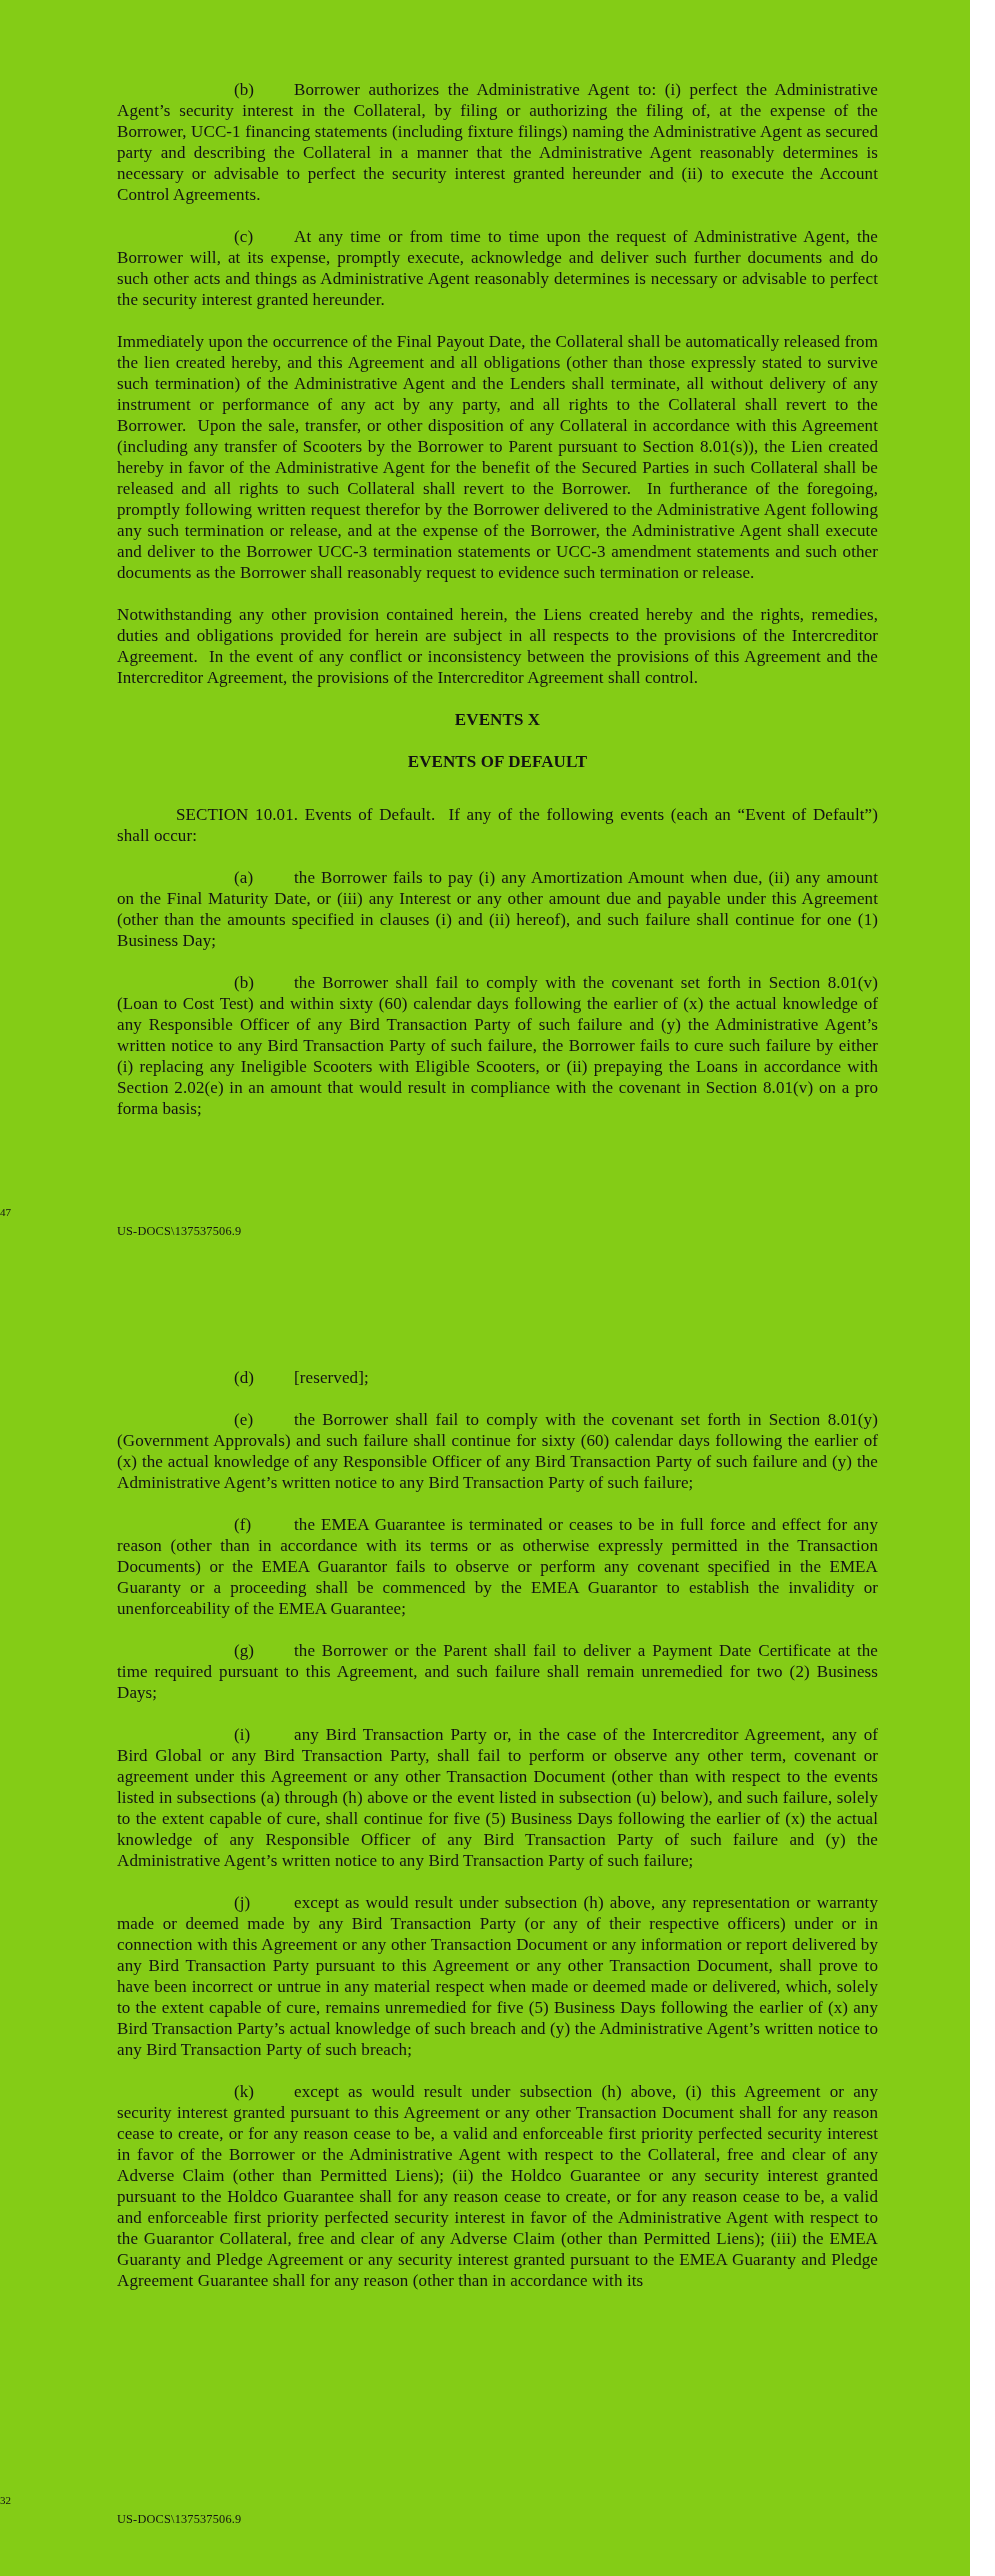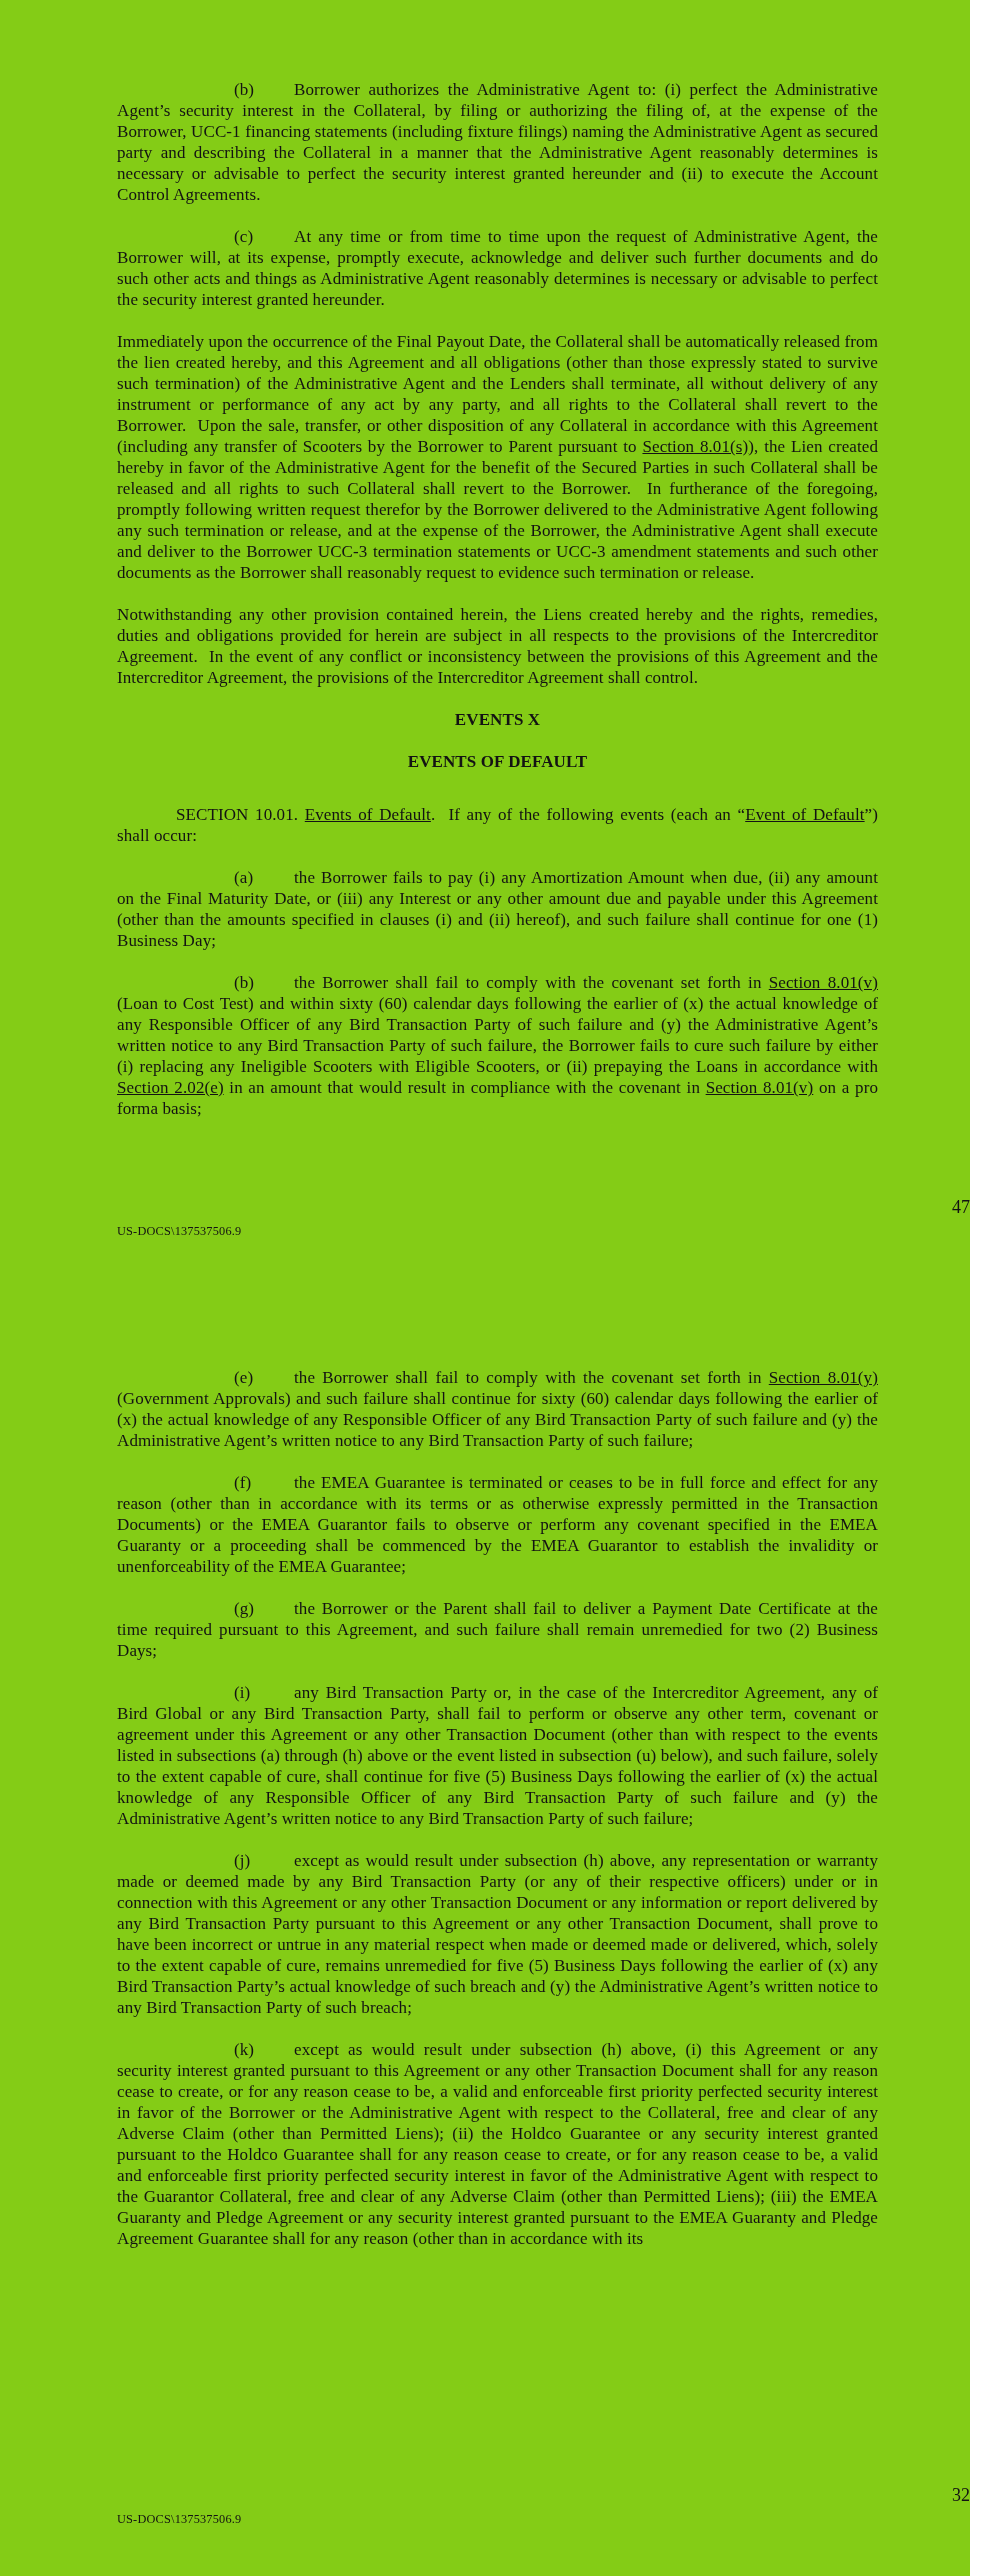--- a/index.html
+++ b/index.html
@@ -36,28 +36,28 @@
   .para.heading {
     text-align: center;
     text-indent: 0;
     font-weight: bold;
   }
   .letter {
     display: inline-block;
     width: 60px;
     text-indent: 0;
   }
-  .u { text-decoration: underline; }
+  .u { }
   .page-number {
     position: absolute;
     bottom: 70px;
     left: 0;
     width: 100%;
-    text-align: right;
-    font-size: 18px;
+    text-align: left;
+    font-size: 11px;
   }
   .doc-id {
     position: absolute;
     bottom: 49px;
     left: 117px;
     font-size: 12.3px;
     letter-spacing: 0.2px;
     margin-top: 17px;
   }
 </style>
@@ -77,20 +77,21 @@
         <p class="para section"><span>SECTION 10.01. </span><span class="u">Events of Default</span><span>.&nbsp; If any of the following events (each an “</span><span class="u">Event of Default</span><span>”) shall occur:</span></p>
         <p class="para sub"><span class="letter">(a)</span><span>the Borrower fails to pay (i) any Amortization Amount when due, (ii) any amount on the Final Maturity Date, or (iii) any Interest or any other amount due and payable under this Agreement (other than the amounts specified in clauses (i) and (ii) hereof), and such failure shall continue for one (1) Business Day;</span></p>
         <p class="para sub"><span class="letter">(b)</span><span>the Borrower shall fail to comply with the covenant set forth in </span><span class="u">Section 8.01(v)</span><span> (Loan to Cost Test) and within sixty (60) calendar days following the earlier of (x) the actual knowledge of any Responsible Officer of any Bird Transaction Party of such failure and (y) the Administrative Agent’s written notice to any Bird Transaction Party of such failure, the Borrower fails to cure such failure by either (i) replacing any Ineligible Scooters with Eligible Scooters, or (ii) prepaying the Loans in accordance with </span><span class="u">Section 2.02(e)</span><span> in an amount that would result in compliance with the covenant in </span><span class="u">Section 8.01(v)</span><span> on a pro forma basis;</span></p>
       </div>
     <div class="page-number">47</div>
     <div class="doc-id">US-DOCS\137537506.9</div>
   </div>
 
   <div class="page">
     <div class="page-body">
+        <p class="para sub"><span class="letter">(d)</span><span>[reserved];</span></p>
         <p class="para sub"><span class="letter">(e)</span><span>the Borrower shall fail to comply with the covenant set forth in </span><span class="u">Section 8.01(y)</span><span> (Government Approvals) and such failure shall continue for sixty (60) calendar days following the earlier of (x) the actual knowledge of any Responsible Officer of any Bird Transaction Party of such failure and (y) the Administrative Agent’s written notice to any Bird Transaction Party of such failure;</span></p>
         <p class="para sub"><span class="letter">(f)</span><span>the EMEA Guarantee is terminated or ceases to be in full force and effect for any reason (other than in accordance with its terms or as otherwise expressly permitted in the Transaction Documents) or the EMEA Guarantor fails to observe or perform any covenant specified in the EMEA Guaranty or a proceeding shall be commenced by the EMEA Guarantor to establish the invalidity or unenforceability of the EMEA Guarantee;</span></p>
         <p class="para sub"><span class="letter">(g)</span><span>the Borrower or the Parent shall fail to deliver a Payment Date Certificate at the time required pursuant to this Agreement, and such failure shall remain unremedied for two (2) Business Days;</span></p>
         <p class="para sub"><span class="letter">(i)</span><span>any Bird Transaction Party or, in the case of the Intercreditor Agreement, any of Bird Global or any Bird Transaction Party, shall fail to perform or observe any other term, covenant or agreement under this Agreement or any other Transaction Document (other than with respect to the events listed in subsections (a) through (h) above or the event listed in subsection (u) below), and such failure, solely to the extent capable of cure, shall continue for five (5) Business Days following the earlier of (x) the actual knowledge of any Responsible Officer of any Bird Transaction Party of such failure and (y) the Administrative Agent’s written notice to any Bird Transaction Party of such failure;</span></p>
         <p class="para sub"><span class="letter">(j)</span><span>except as would result under subsection (h) above, any representation or warranty made or deemed made by any Bird Transaction Party (or any of their respective officers) under or in connection with this Agreement or any other Transaction Document or any information or report delivered by any Bird Transaction Party pursuant to this Agreement or any other Transaction Document, shall prove to have been incorrect or untrue in any material respect when made or deemed made or delivered, which, solely to the extent capable of cure, remains unremedied for five (5) Business Days following the earlier of (x) any Bird Transaction Party’s actual knowledge of such breach and (y) the Administrative Agent’s written notice to any Bird Transaction Party of such breach;</span></p>
         <p class="para sub"><span class="letter">(k)</span><span>except as would result under subsection (h) above, (i) this Agreement or any security interest granted pursuant to this Agreement or any other Transaction Document shall for any reason cease to create, or for any reason cease to be, a valid and enforceable first priority perfected security interest in favor of the Borrower or the Administrative Agent with respect to the Collateral, free and clear of any Adverse Claim (other than Permitted Liens); (ii) the Holdco Guarantee or any security interest granted pursuant to the Holdco Guarantee shall for any reason cease to create, or for any reason cease to be, a valid and enforceable first priority perfected security interest in favor of the Administrative Agent with respect to the Guarantor Collateral, free and clear of any Adverse Claim (other than Permitted Liens); (iii) the EMEA Guaranty and Pledge Agreement or any security interest granted pursuant to the EMEA Guaranty and Pledge Agreement Guarantee shall for any reason (other than in accordance with its</span></p>
       </div>
     <div class="page-number">32</div>
     <div class="doc-id">US-DOCS\137537506.9</div>
   </div>

